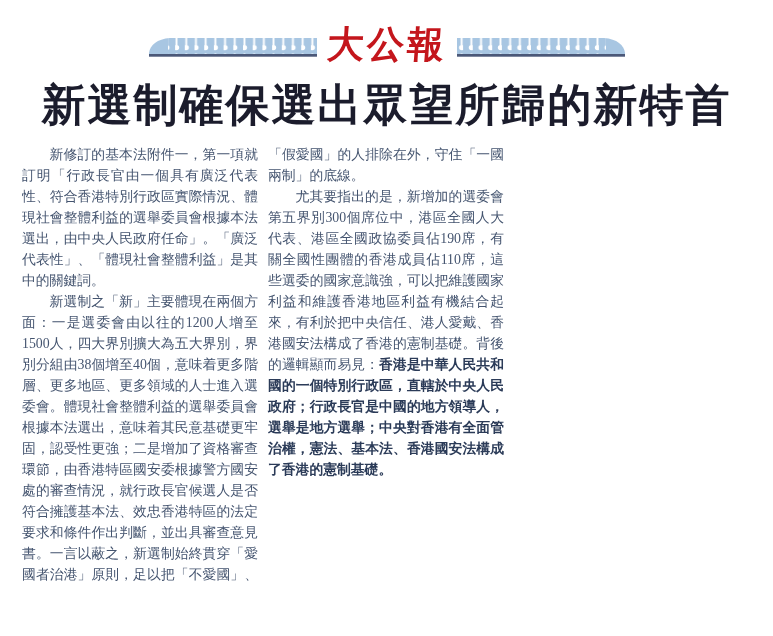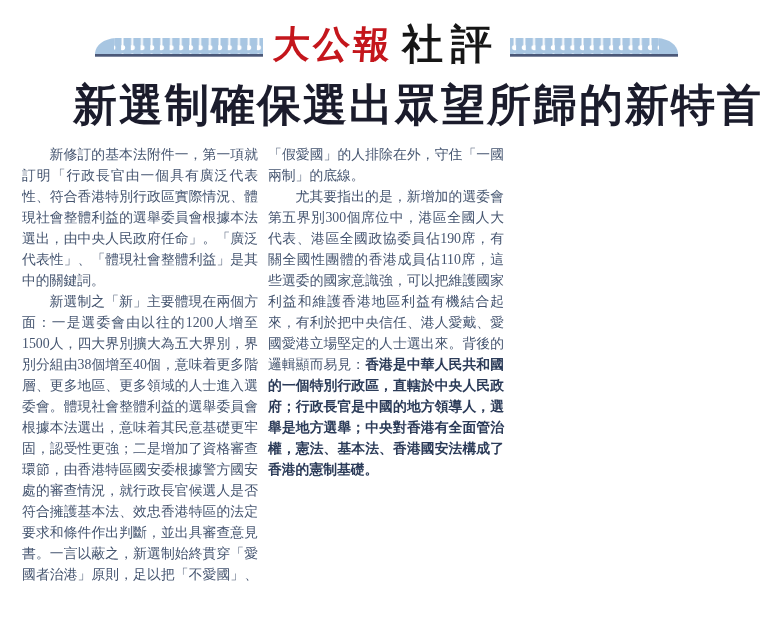--- a/index.html
+++ b/index.html
@@ -44,21 +44,21 @@
   .section-title {
     color: var(--section-black);
     font-size: 41px;
     font-weight: bold;
     letter-spacing: 8px;
     line-height: 1;
     white-space: nowrap;
   }
   .headline {
     margin: 13px 10px 0;
-    text-align: right;
+    text-align: center;
     font-family: "Liberation Sans", sans-serif;
     font-weight: 900;
     font-size: 44px;
     letter-spacing: 2px;
     line-height: 1.08;
     color: var(--headline-color);
   }
   .article {
     margin: 15px 23px 0 22px;
     height: 482px;
@@ -91,33 +91,32 @@
           <rect x="0.5" y="0" width="1.9" height="8.5" fill="#ffffff"></rect>
           <circle cx="1.45" cy="10.6" r="2.6" fill="#ffffff"></circle>
         </pattern>
       </defs>
       <path class="orn-bar" d="M171,1 L24,1 C11,2 4,8 3,16 L3,17 L171,17 Z"></path>
       <rect x="22" y="1" width="149" height="15.5" fill="url(#pins)"></rect>
       <rect class="orn-line" x="3" y="17" width="168" height="2.7"></rect>
     </svg>
 
     <span class="paper-name">大公報</span>
-    <span class="section-title">社評</span>
 
     <svg class="orn" width="172" height="23" viewBox="0 0 172 23" aria-hidden="true">
       <g transform="translate(172,0) scale(-1,1)">
         <path class="orn-bar" d="M171,1 L24,1 C11,2 4,8 3,16 L3,17 L171,17 Z"></path>
         <rect x="22" y="1" width="149" height="15.5" fill="url(#pins)"></rect>
         <rect class="orn-line" x="3" y="17" width="168" height="2.7"></rect>
       </g>
     </svg>
   </header>
 
   <h1 class="headline">新選制確保選出眾望所歸的新特首</h1>
 
   <div class="article">
     <p><span class="seg">新修訂的基本法附件一，第一項就訂明「行政長官由一個具有廣泛代表性、符合香港特別行政區實際情況、體現社會整體利益的選舉委員會根據本法選出，由中央人民政府任命」。「廣泛代表性」、「體現社會整體利益」是其中的關鍵詞。</span></p>
     <p><span class="seg">新選制之「新」主要體現在兩個方面：一是選委會由以往的1200人增至1500人，四大界別擴大為五大界別，界別分組由38個增至40個，意味着更多階層、更多地區、更多領域的人士進入選委會。體現社會整體利益的選舉委員會根據本法選出，意味着其民意基礎更牢固，認受性更強；二是增加了資格審查環節，由香港特區國安委根據警方國安處的審查情況，就行政長官候選人是否符合擁護基本法、效忠香港特區的法定要求和條件作出判斷，並出具審查意見書。一言以蔽之，新選制始終貫穿「愛國者治港」原則，足以把「不愛國」、「假愛國」的人排除在外，守住「一國兩制」的底線。</span></p>
-    <p><span class="seg">尤其要指出的是，新增加的選委會第五界別300個席位中，港區全國人大代表、港區全國政協委員佔190席，有關全國性團體的香港成員佔110席，這些選委的國家意識強，可以把維護國家利益和維護香港地區利益有機結合起來，有利於把中央信任、港人愛戴、愛國愛港立場堅定的人士選出來。背後的邏輯顯而易見：</span><span class="seg b">香港是中華人民共和國的一個特別行政區，直轄於中央人民政府；行政長官是中國的地方領導人，選舉是地方選舉；中央對香港有全面管治權，憲法、基本法、香港國安法構成了香港的憲制基礎。</span></p>
+    <p><span class="seg">尤其要指出的是，新增加的選委會第五界別300個席位中，港區全國人大代表、港區全國政協委員佔190席，有關全國性團體的香港成員佔110席，這些選委的國家意識強，可以把維護國家利益和維護香港地區利益有機結合起來，有利於把中央信任、港人愛戴、香港國安法構成了香港的憲制基礎。背後的邏輯顯而易見：</span><span class="seg b">香港是中華人民共和國的一個特別行政區，直轄於中央人民政府；行政長官是中國的地方領導人，選舉是地方選舉；中央對香港有全面管治權，憲法、基本法、香港國安法構成了香港的憲制基礎。</span></p>
 
   </div>
 
 </div>
 
 </body></html>

